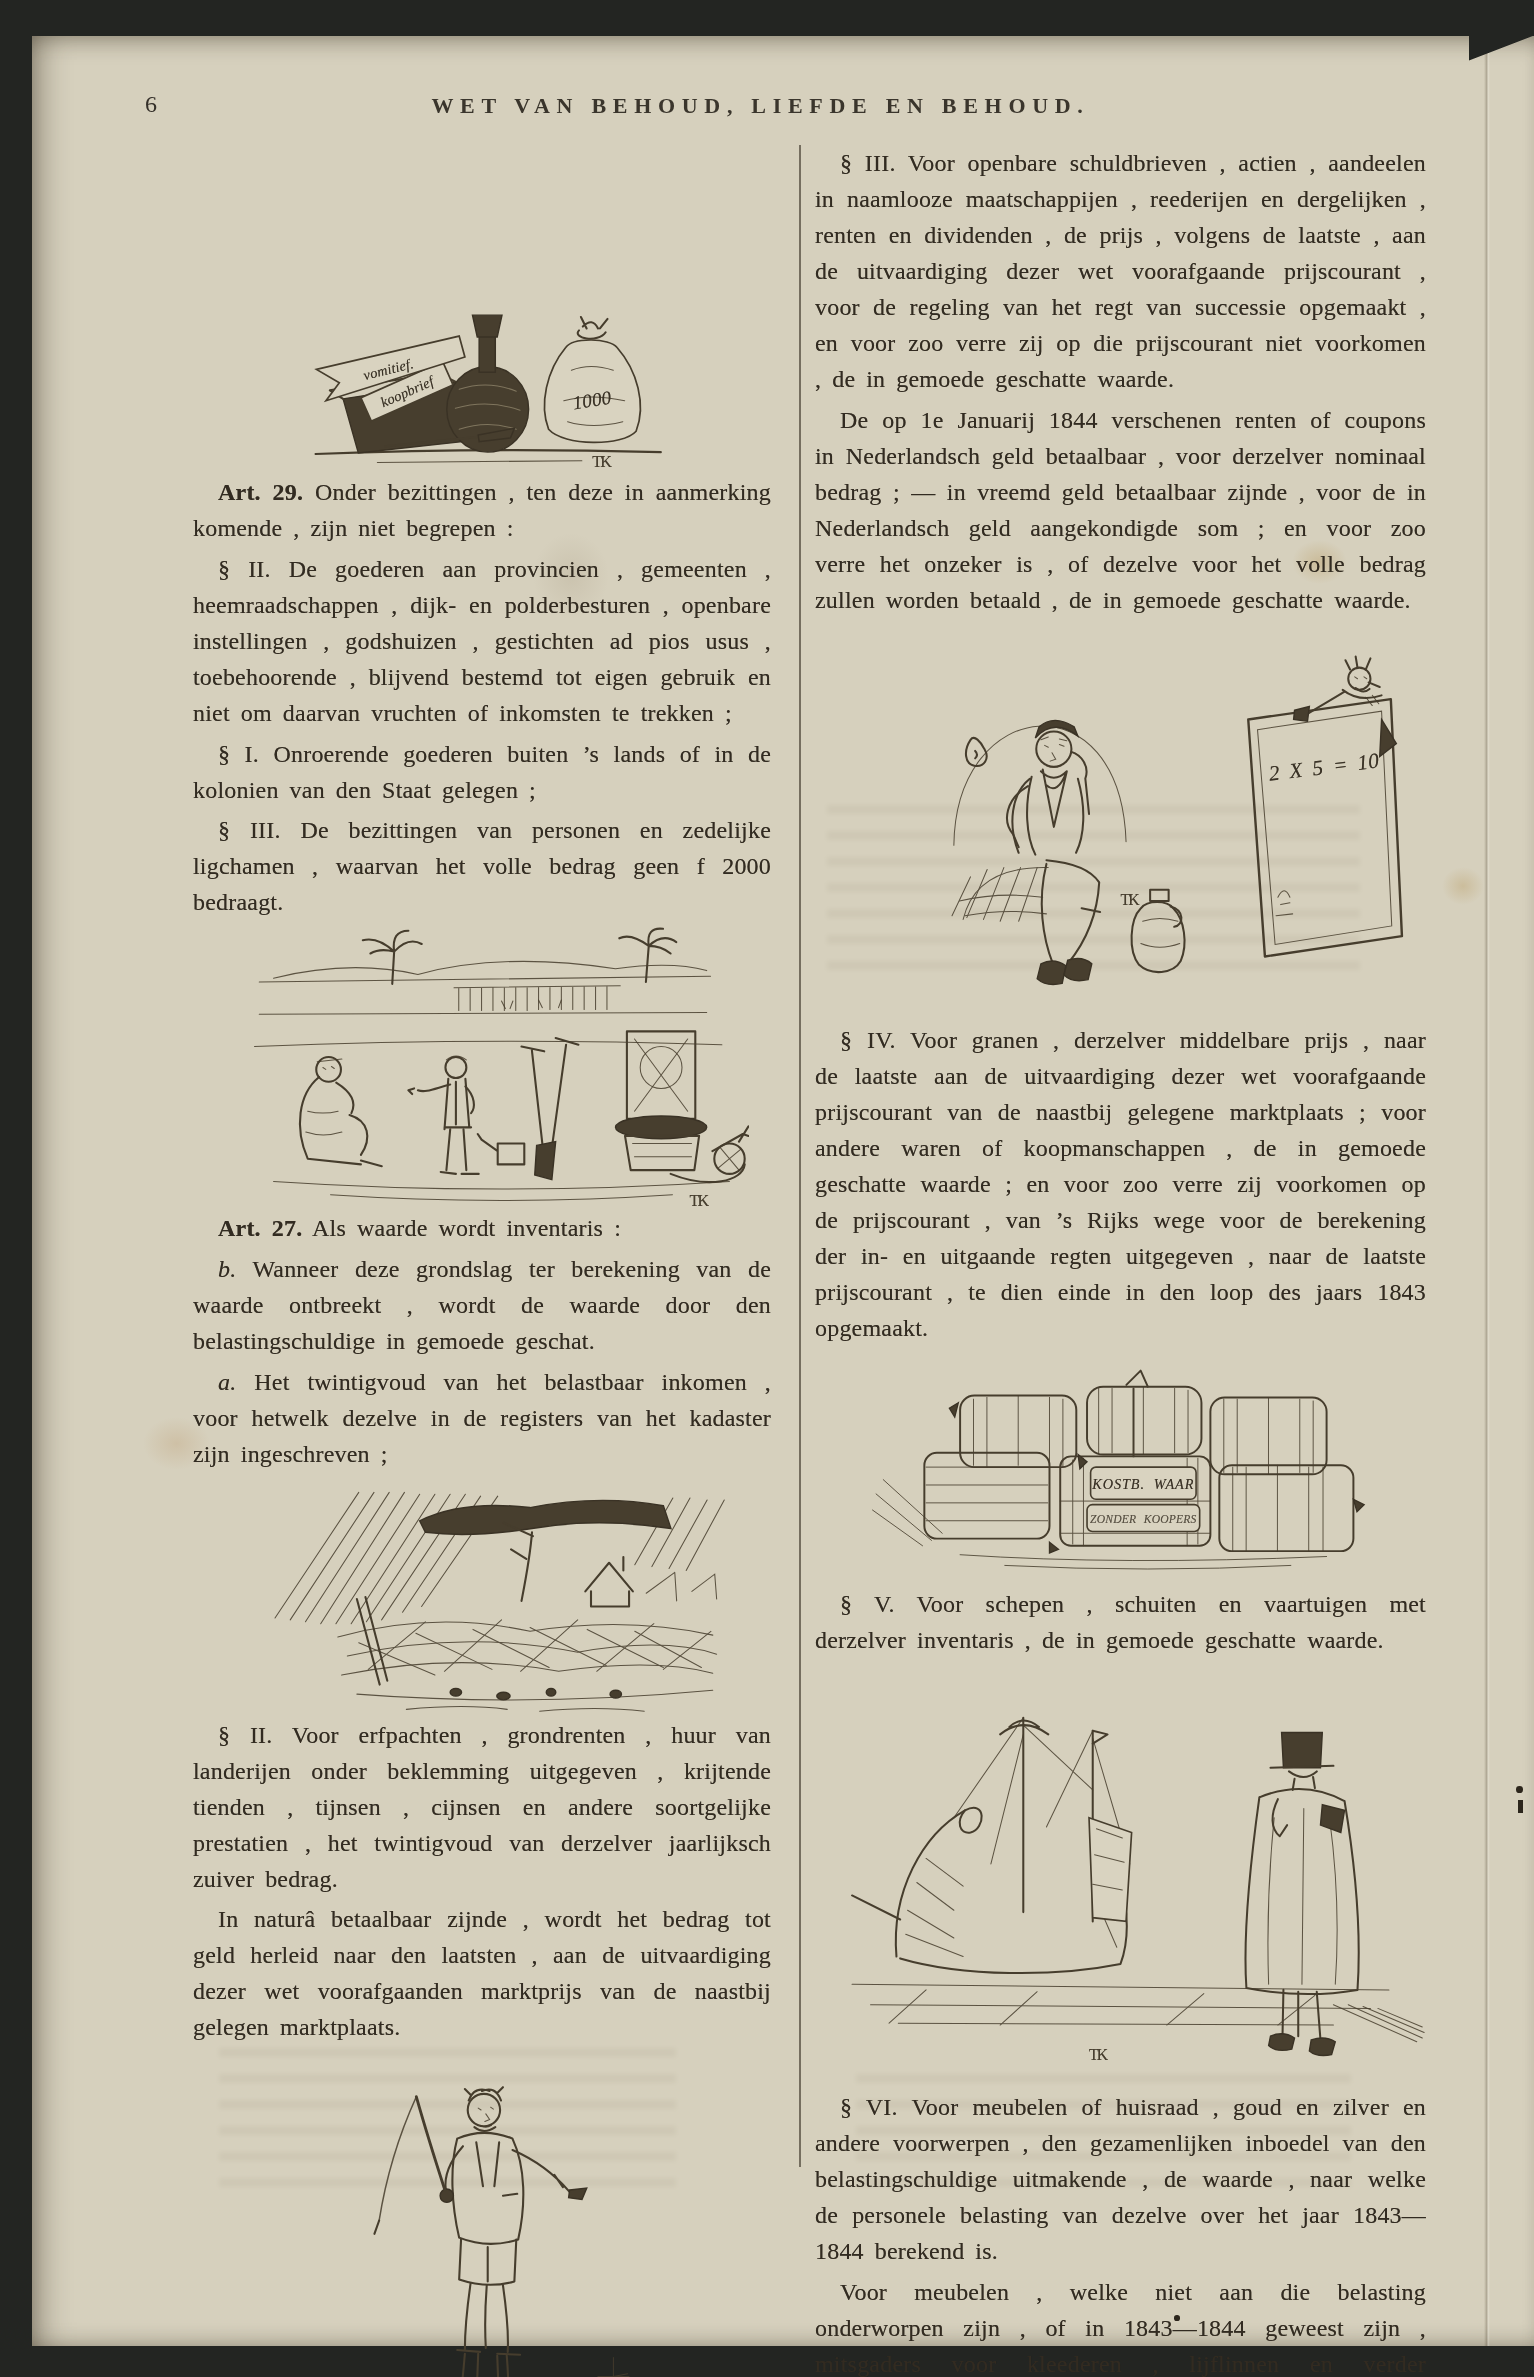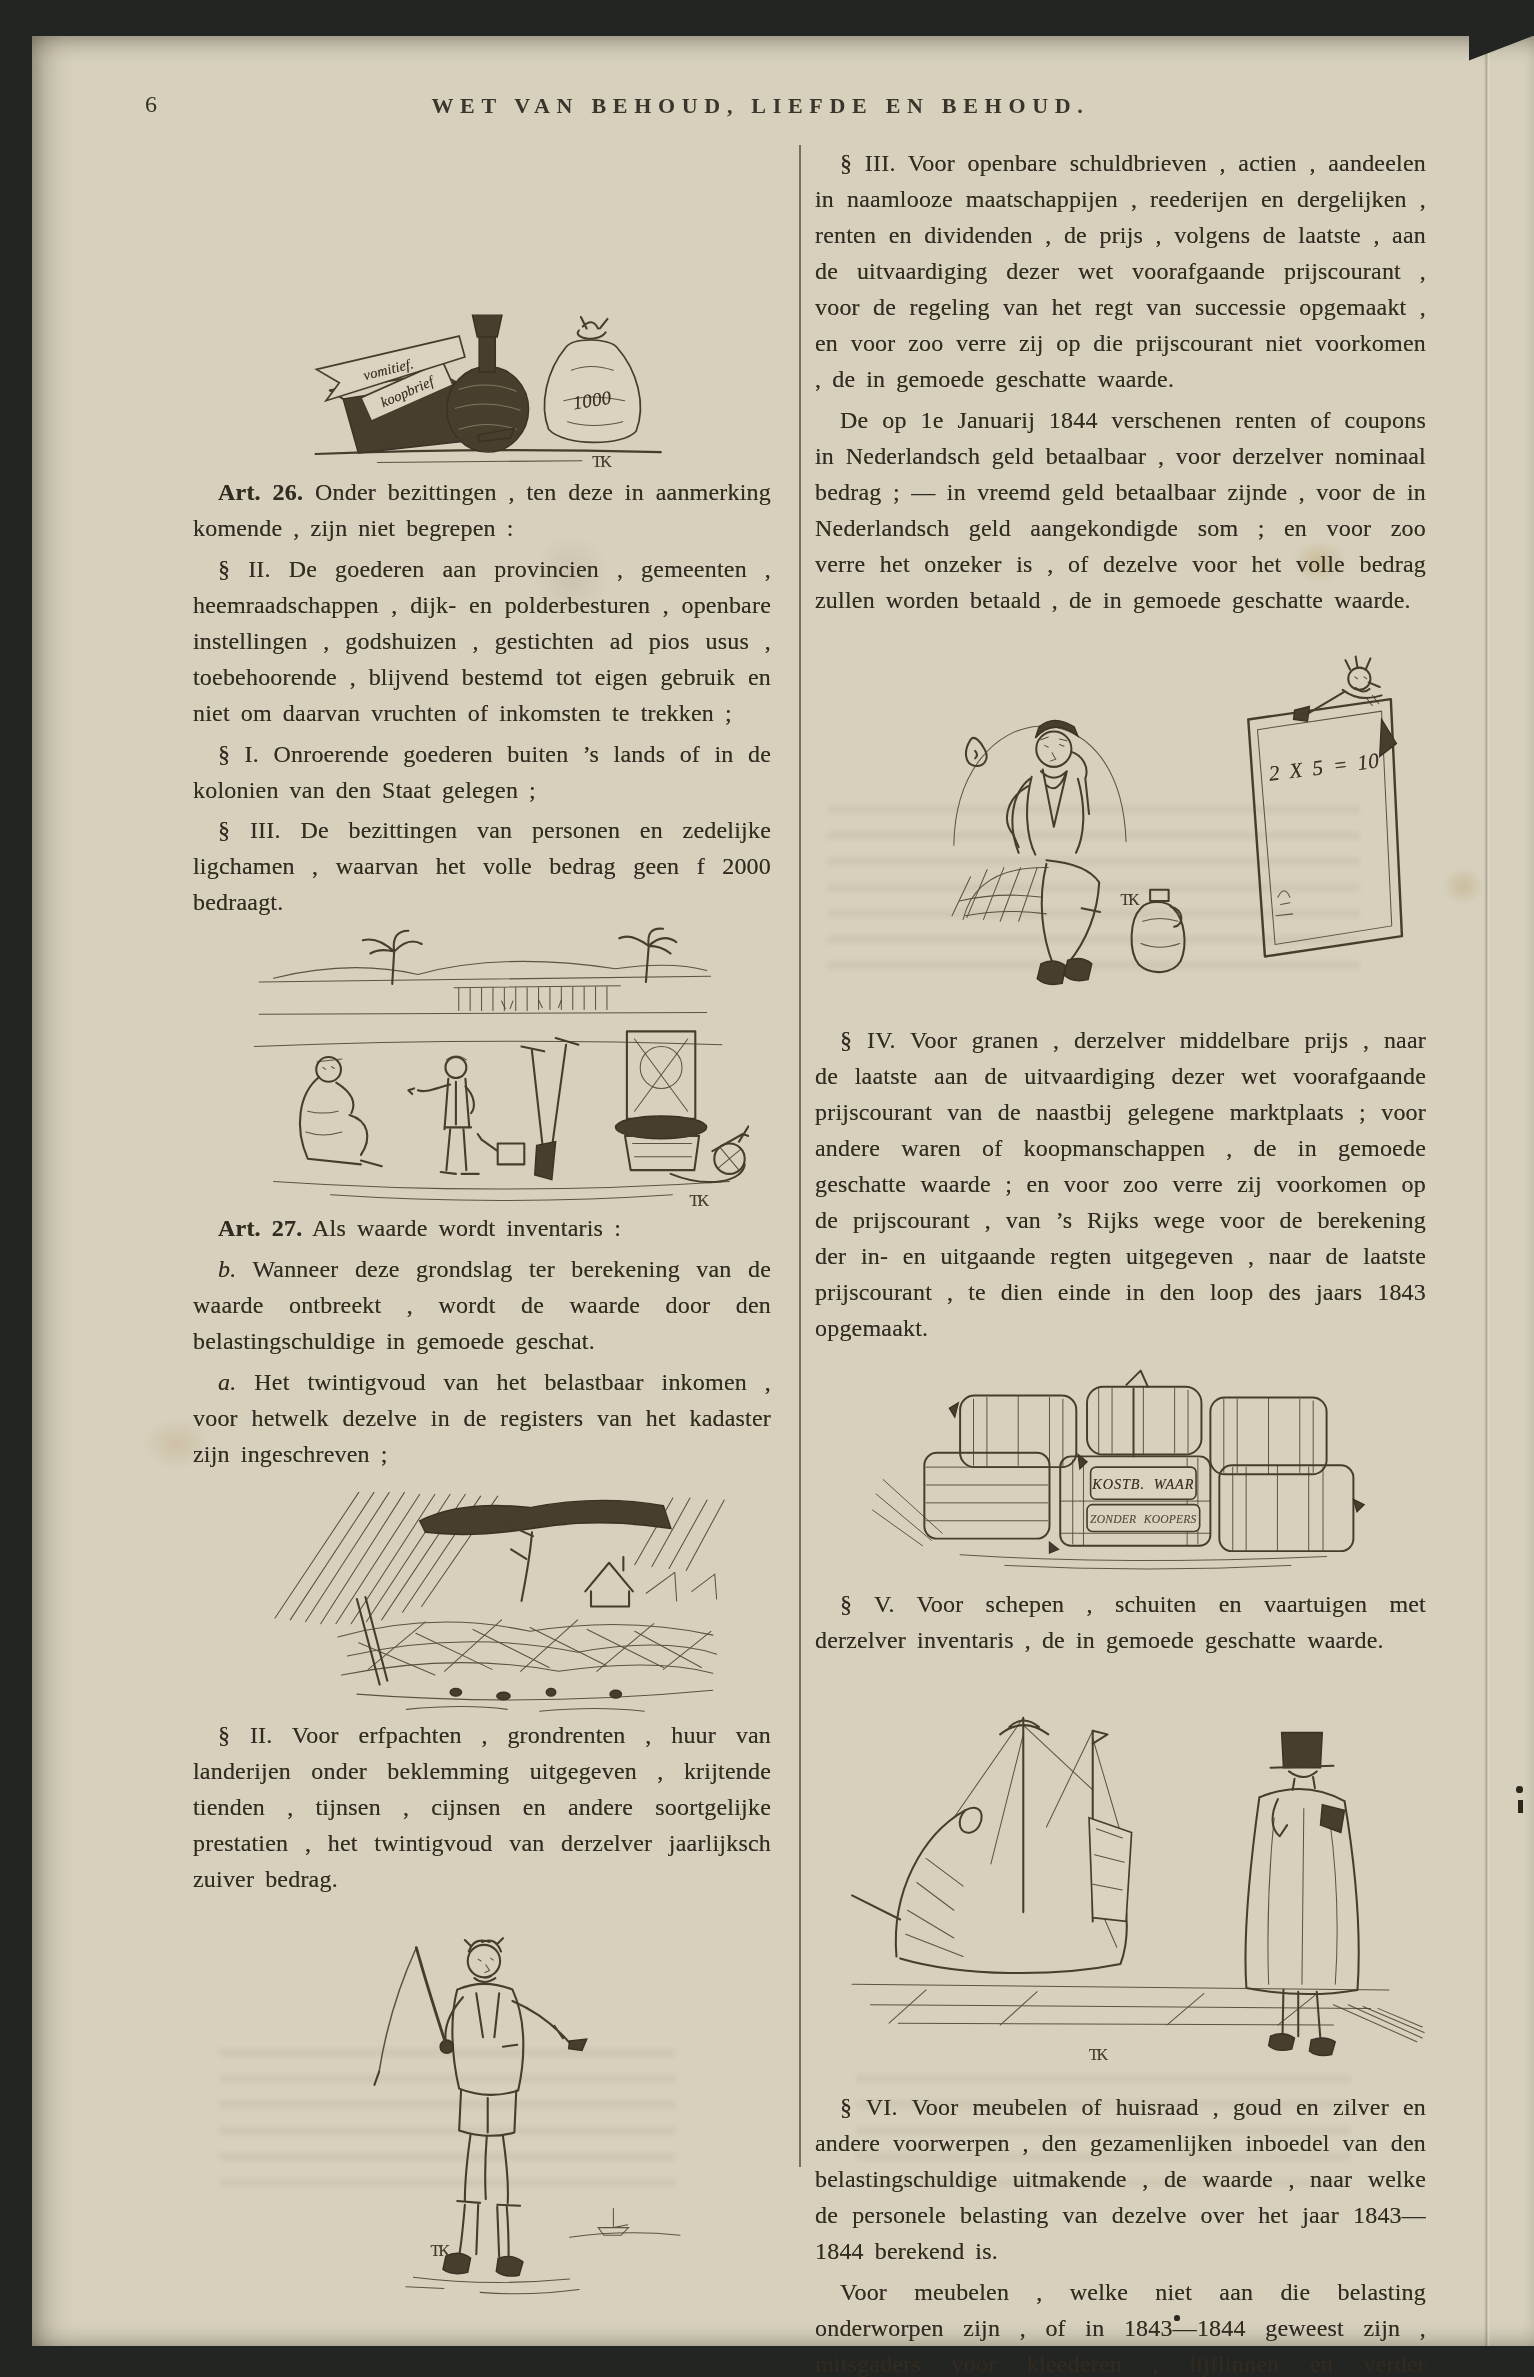--- a/index.html
+++ b/index.html
@@ -99,21 +99,21 @@
       <path class="pap" d="M318 72 C298 96 290 132 300 158 C316 176 378 176 392 160 C403 132 393 96 372 72 C364 62 326 61 318 72 Z"></path>
       <path class="thin" d="M324 96 Q344 88 368 96 M316 128 Q344 120 380 128 M320 150 Q346 158 378 150"></path>
       <path class="ln" d="M332 54 C324 62 352 68 360 56 M336 50 Q346 40 352 52 M340 52 L334 40 M354 52 L362 42"></path>
       <text class="hand" font-size="20" text-anchor="middle" transform="rotate(-9 346 130)" x="346" y="134">1000</text>
       <path class="ln" d="M128 176 L226 166"></path>
       <path class="dark" d="M226 164 L264 157 L260 167 L227 171 Z"></path>
       <text class="sig" x="346" y="198">TK</text>
     </svg>
   </div>
 
-  <p><span class="lead">Art. 26.</span> <span>Onder bezittingen , ten deze in aanmerking komende , zijn niet begrepen :</span></p>
+  <p><span class="lead">Art. 29.</span> <span>Onder bezittingen , ten deze in aanmerking komende , zijn niet begrepen :</span></p>
   <p><span>§ II.</span> <span>De goederen aan provincien , gemeenten , heemraadschappen , dijk- en polderbesturen , openbare instellingen , godshuizen , gestichten ad pios usus , toebehoorende , blijvend bestemd tot eigen gebruik en niet om daarvan vruchten of inkomsten te trekken ;</span></p>
   <p><span>§ I.</span> <span>Onroerende goederen buiten ’s lands of in de kolonien van den Staat gelegen ;</span></p>
   <p><span>§ III.</span> <span>De bezittingen van personen en zedelijke ligchamen , waarvan het volle bedrag geen f 2000 bedraagt.</span></p>
 
   <div class="illus" style="height:285px;">
     <svg viewBox="0 0 560 300" width="533" height="285" style="font-size:25.5px">
       <path class="thin" d="M45 60 L520 54 M45 94 L516 92"></path>
       <path class="thin" d="M60 56 Q140 36 212 52 Q300 28 420 46 Q480 38 516 48"></path>
       <path class="ln" d="M185 62 L187 28 M187 28 Q170 12 154 16 M187 28 Q184 6 202 6 M187 28 Q202 12 216 20 M187 28 Q172 24 162 30"></path>
       <path class="ln" d="M452 60 L455 22 M455 22 Q436 8 424 14 M455 22 Q452 2 470 4 M455 22 Q470 8 484 18 M455 22 Q468 22 478 30"></path>
@@ -185,20 +185,21 @@
         <path d="M200 242 Q262 236 306 242 M340 244 Q400 238 450 244"></path>
       </g>
       <ellipse class="dark" cx="252" cy="224" rx="6" ry="4"></ellipse>
       <ellipse class="dark" cx="302" cy="228" rx="7" ry="4"></ellipse>
       <ellipse class="dark" cx="352" cy="224" rx="5" ry="4"></ellipse>
       <ellipse class="dark" cx="420" cy="226" rx="6" ry="4"></ellipse>
     </svg>
   </div>
 
   <p><span>§ II.</span> <span>Voor erfpachten , grondrenten , huur van landerijen onder beklemming uitgegeven , krijtende tienden , tijnsen , cijnsen en andere soortgelijke prestatien , het twintigvoud van derzelver jaarlijksch zuiver bedrag.</span></p>
+  <p><span>In naturâ betaalbaar zijnde , wordt het bedrag tot geld herleid naar den laatsten , aan de uitvaardiging dezer wet voorafgaanden marktprijs van de naastbij gelegen marktplaats.</span></p>
 
   <div class="illus" style="height:399px;">
     <svg viewBox="0 0 460 418" width="438" height="398" style="font-size:25.5px">
       <path class="thin" d="M322 352 Q380 344 438 350"></path>
       <path class="thin" d="M352 342 L384 342 L376 350 L358 350 Z M368 322 L368 342 L383 339"></path>
       <circle class="ln" cx="232" cy="62" r="17"></circle>
       <path class="ln" d="M216 52 Q222 36 238 42 M230 42 Q244 36 250 52 M218 46 L212 40 M246 44 L252 38"></path>
       <path class="thin" d="M226 60 l3 2 m10 -3 l3 2 M234 66 l4 6 l-5 2 M228 78 Q234 82 240 78"></path>
       <path class="ln" d="M222 80 Q232 88 244 80"></path>
       <path class="ln" d="M204 92 C196 122 198 162 206 196 M262 92 C276 122 276 162 268 198 M204 92 Q232 80 262 92 M224 96 L231 142 M248 96 L243 142 M206 196 Q236 208 268 198 M252 152 l15 -2"></path>

